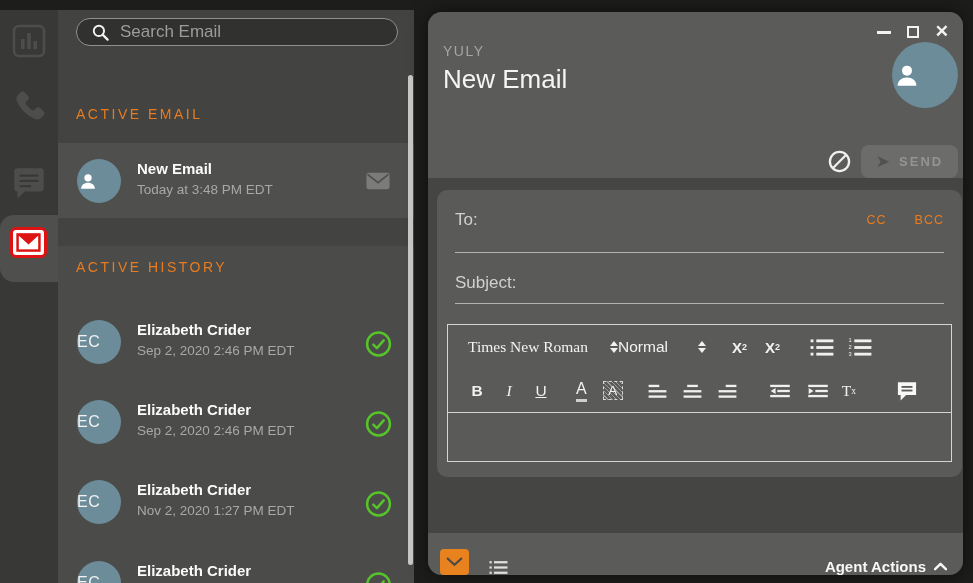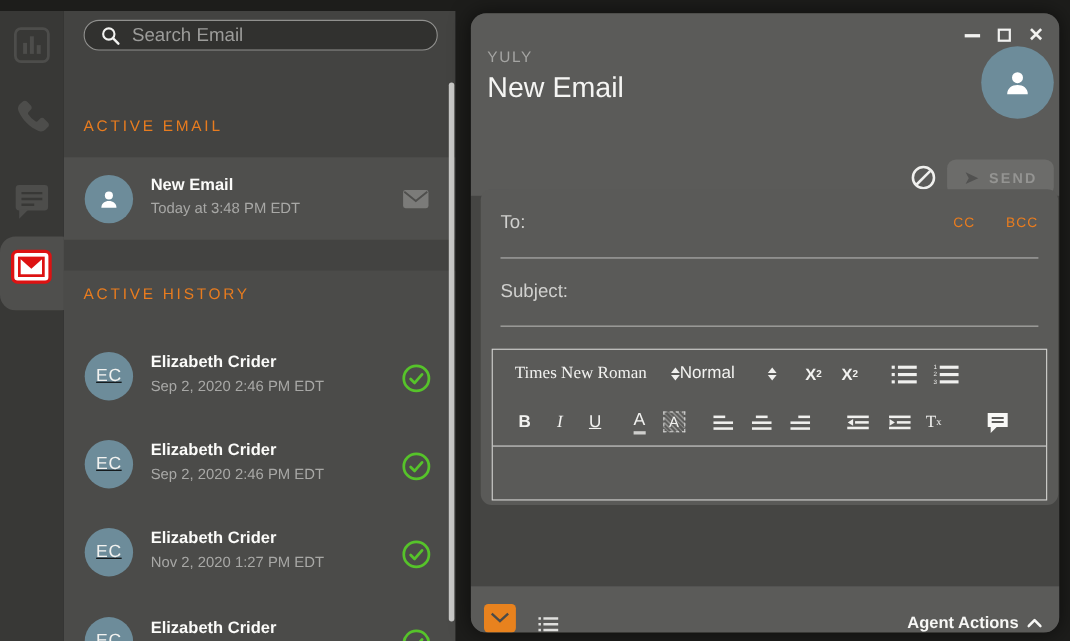--- a/index.html
+++ b/index.html
@@ -17,21 +17,21 @@
   
   #panel { position:absolute; left:58px; top:10px; width:356px; height:573px; background:#434341; overflow:hidden; }
   #history-zone { position:absolute; left:0; top:236px; width:356px; height:337px; background:#4b4b49; }
   #search-wrap { position:absolute; left:18px; top:8px; width:322px; height:28px; background:#31312f; border:1px solid #90908e; border-radius:20px; display:flex; align-items:center; padding:0 14px; }
   #search-wrap input { background:transparent; border:none; outline:none; color:#d8d8d6; font-size:17px; margin-left:10px; width:250px; font-family:"Liberation Sans",sans-serif; }
   #search-wrap input::placeholder { color:#9c9c9a; }
   .section-title { position:absolute; left:18px; font-size:14px; letter-spacing:2.5px; color:#e87c1f; font-weight:500; }
   #active-title { top:96px; }
   #history-title { top:249px; }
   #active-row { position:absolute; left:0; top:133px; width:356px; height:75px; background:#4f4f4d; cursor:pointer; }
-  .avatar { border-radius:50%; background:#6d8c9a; display:flex; align-items:center; justify-content:center;text-decoration:underline; }
+  .avatar { border-radius:50%; background:#6d8c9a; display:flex; align-items:center; justify-content:flex-start; }
   .row-avatar { position:absolute; left:19px; top:16px; width:44px; height:44px; }
   .row-initials { color:#f2f2f0; font-size:16px; letter-spacing:.5px; }
   .row-text { position:absolute; left:79px; top:15px; }
   .row-name { color:#fbfbf9; font-size:15px; font-weight:700; line-height:22px; }
   .row-time { color:#a8a8a6; font-size:13.5px; line-height:19px; }
   .row-right { position:absolute; right:22px; top:50%; transform:translateY(-50%); }
   .hist-row { position:absolute; left:0; width:356px; height:80px; cursor:pointer; }
   #scrollbar { position:absolute; left:350px; top:65px; width:5px; height:490px; background:#c8c8c6; border-radius:3px; cursor:pointer; }
 
   
@@ -43,27 +43,27 @@
   #win-controls > div { cursor:pointer; display:flex; align-items:center; justify-content:center; }
   #min-btn span { display:block; width:14px; height:3px; background:#f2f2f0; }
   #max-btn span { display:block; width:12px; height:12px; border:2.5px solid #f2f2f0; }
   #close-btn { color:#f2f2f0; font-size:17px; font-weight:700; line-height:16px; }
   #win-avatar { position:absolute; right:5px; top:30px; width:66px; height:66px; }
   #send-row { position:absolute; right:5px; top:133px; display:flex; align-items:center; gap:10px; }
   #send-btn { width:97px; height:33px; background:#6c6c6a; border:none; border-radius:8px; display:flex; align-items:center; justify-content:center; gap:9px; cursor:pointer; }
   #send-btn .plane { color:#515150; font-size:17px; line-height:17px; }
   #send-btn .lbl { color:#949492; font-size:13px; letter-spacing:2px; font-weight:700; }
 
-  #compose { position:absolute; left:9px; top:160px; width:525px; height:287px; background:#5a5a58; border-radius:10px; }
+  #compose { position:absolute; left:9px; top:178px; width:525px; height:287px; background:#5a5a58; border-radius:10px; }
   .field { margin:0 18px; border-bottom:1px solid #b3b3b1; display:flex; align-items:flex-end; cursor:text; }
   #to-field { margin-top:10px; padding:10px 0 22px; align-items:center; }
   .field-label { color:#d0d0ce; font-size:17px; }
   #cc-bcc { margin-left:auto; display:flex; gap:28px; align-items:center; }
   .cc-btn { color:#e87c1f; font-size:12.5px; letter-spacing:1px; background:none; border:none; cursor:pointer; font-family:"Liberation Sans",sans-serif; }
-  #subject-field { margin-top:16px; padding:4px 0 21px; }
+  #subject-field { margin-top:16px; padding:4px 0 10px; }
 
   #editor { margin:20px 10px 0; border:1px solid #d4d4d2; height:138px; }
   #editor-toolbar { height:88px; border-bottom:1px solid #d4d4d2; padding:0 20px; color:#f2f2f0; }
   .tb-row { display:flex; align-items:center; height:44px; }
   .tb-row2 { height:43px; }
   .tb-item { display:flex; align-items:center; cursor:pointer; color:#f2f2f0; }
   .serif { font-family:"Liberation Serif", serif; }
   #font-select { width:150px; font-size:15.5px; }
   #font-select .updown { margin-left:auto; margin-right:0; }
   #style-select { width:88px; font-size:15.5px; margin-right:26px; }

